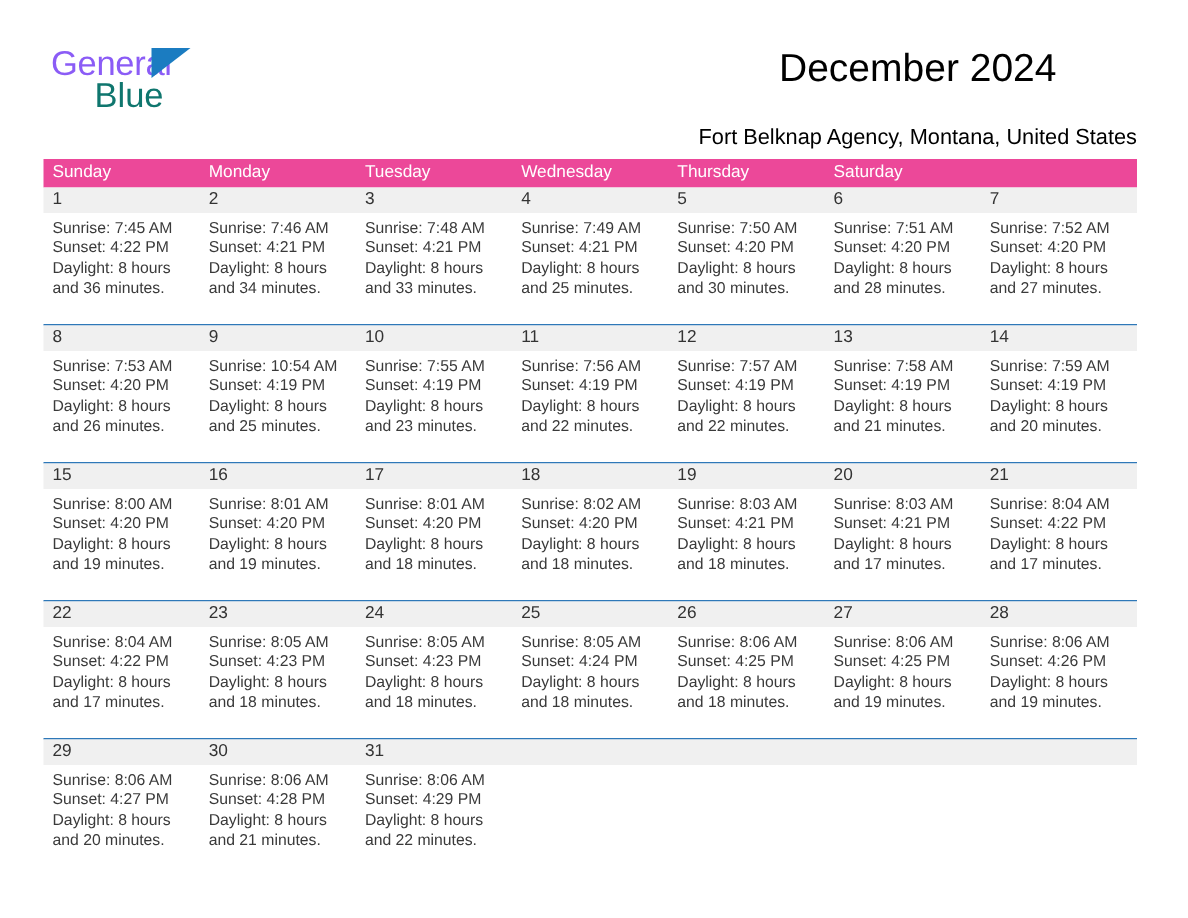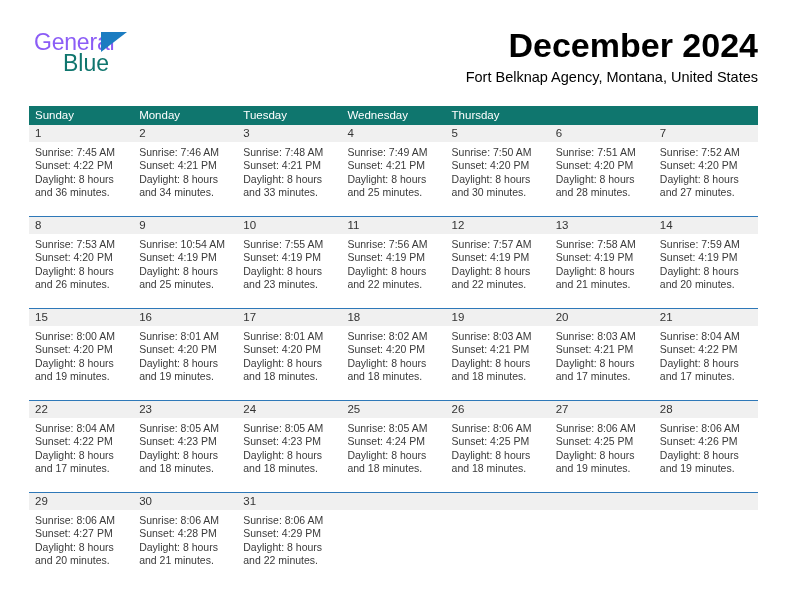--- a/index.html
+++ b/index.html
@@ -62,50 +62,51 @@
     white-space: nowrap;
   }
 
   .title-block {
     position: absolute;
     right: 34px;
     top: 28px;
     text-align: right;
   }
   .cal-title {
-    font-size: 34px;
-    font-weight: bold;
+    font-size: 26px;
+    font-weight: normal;
     color: #000000;
     line-height: 34px;
     white-space: nowrap;
+    text-align: center;
   }
   .cal-subtitle {
     font-size: 14.5px;
     font-weight: normal;
     color: #000000;
     line-height: 20px;
-    margin-top: 5px;
+    margin-top: 20px;
     white-space: nowrap;
   }
 
   
   .calendar {
     position: absolute;
     left: 29px;
     top: 106px;
     width: 729px;
   }
 
   .cal-row {
     display: flex;
     width: 100%;
   }
 
   .cal-head {
-    background: #0f766e;
+    background: #ec4899;
     height: 19px;
   }
   .cal-head .cell {
     color: #ffffff;
     font-size: 11.5px;
     line-height: 19px;
     padding-left: 6px;
   }
 
   .cell {
@@ -172,20 +173,21 @@
 </div>
 
 <div class="calendar">
 
   <div class="cal-row cal-head">
     <div class="cell daynamecell"><span class="lbl">Sunday</span></div>
     <div class="cell daynamecell"><span class="lbl">Monday</span></div>
     <div class="cell daynamecell"><span class="lbl">Tuesday</span></div>
     <div class="cell daynamecell"><span class="lbl">Wednesday</span></div>
     <div class="cell daynamecell"><span class="lbl">Thursday</span></div>
+    <div class="cell daynamecell"><span class="lbl">Saturday</span></div>
   </div>
 
   <div id="weeks-container">
       <div class="week">
         <div class="cal-row daynum-row">
           <div class="cell daynum">1</div>
           <div class="cell daynum">2</div>
           <div class="cell daynum">3</div>
           <div class="cell daynum">4</div>
           <div class="cell daynum">5</div>

